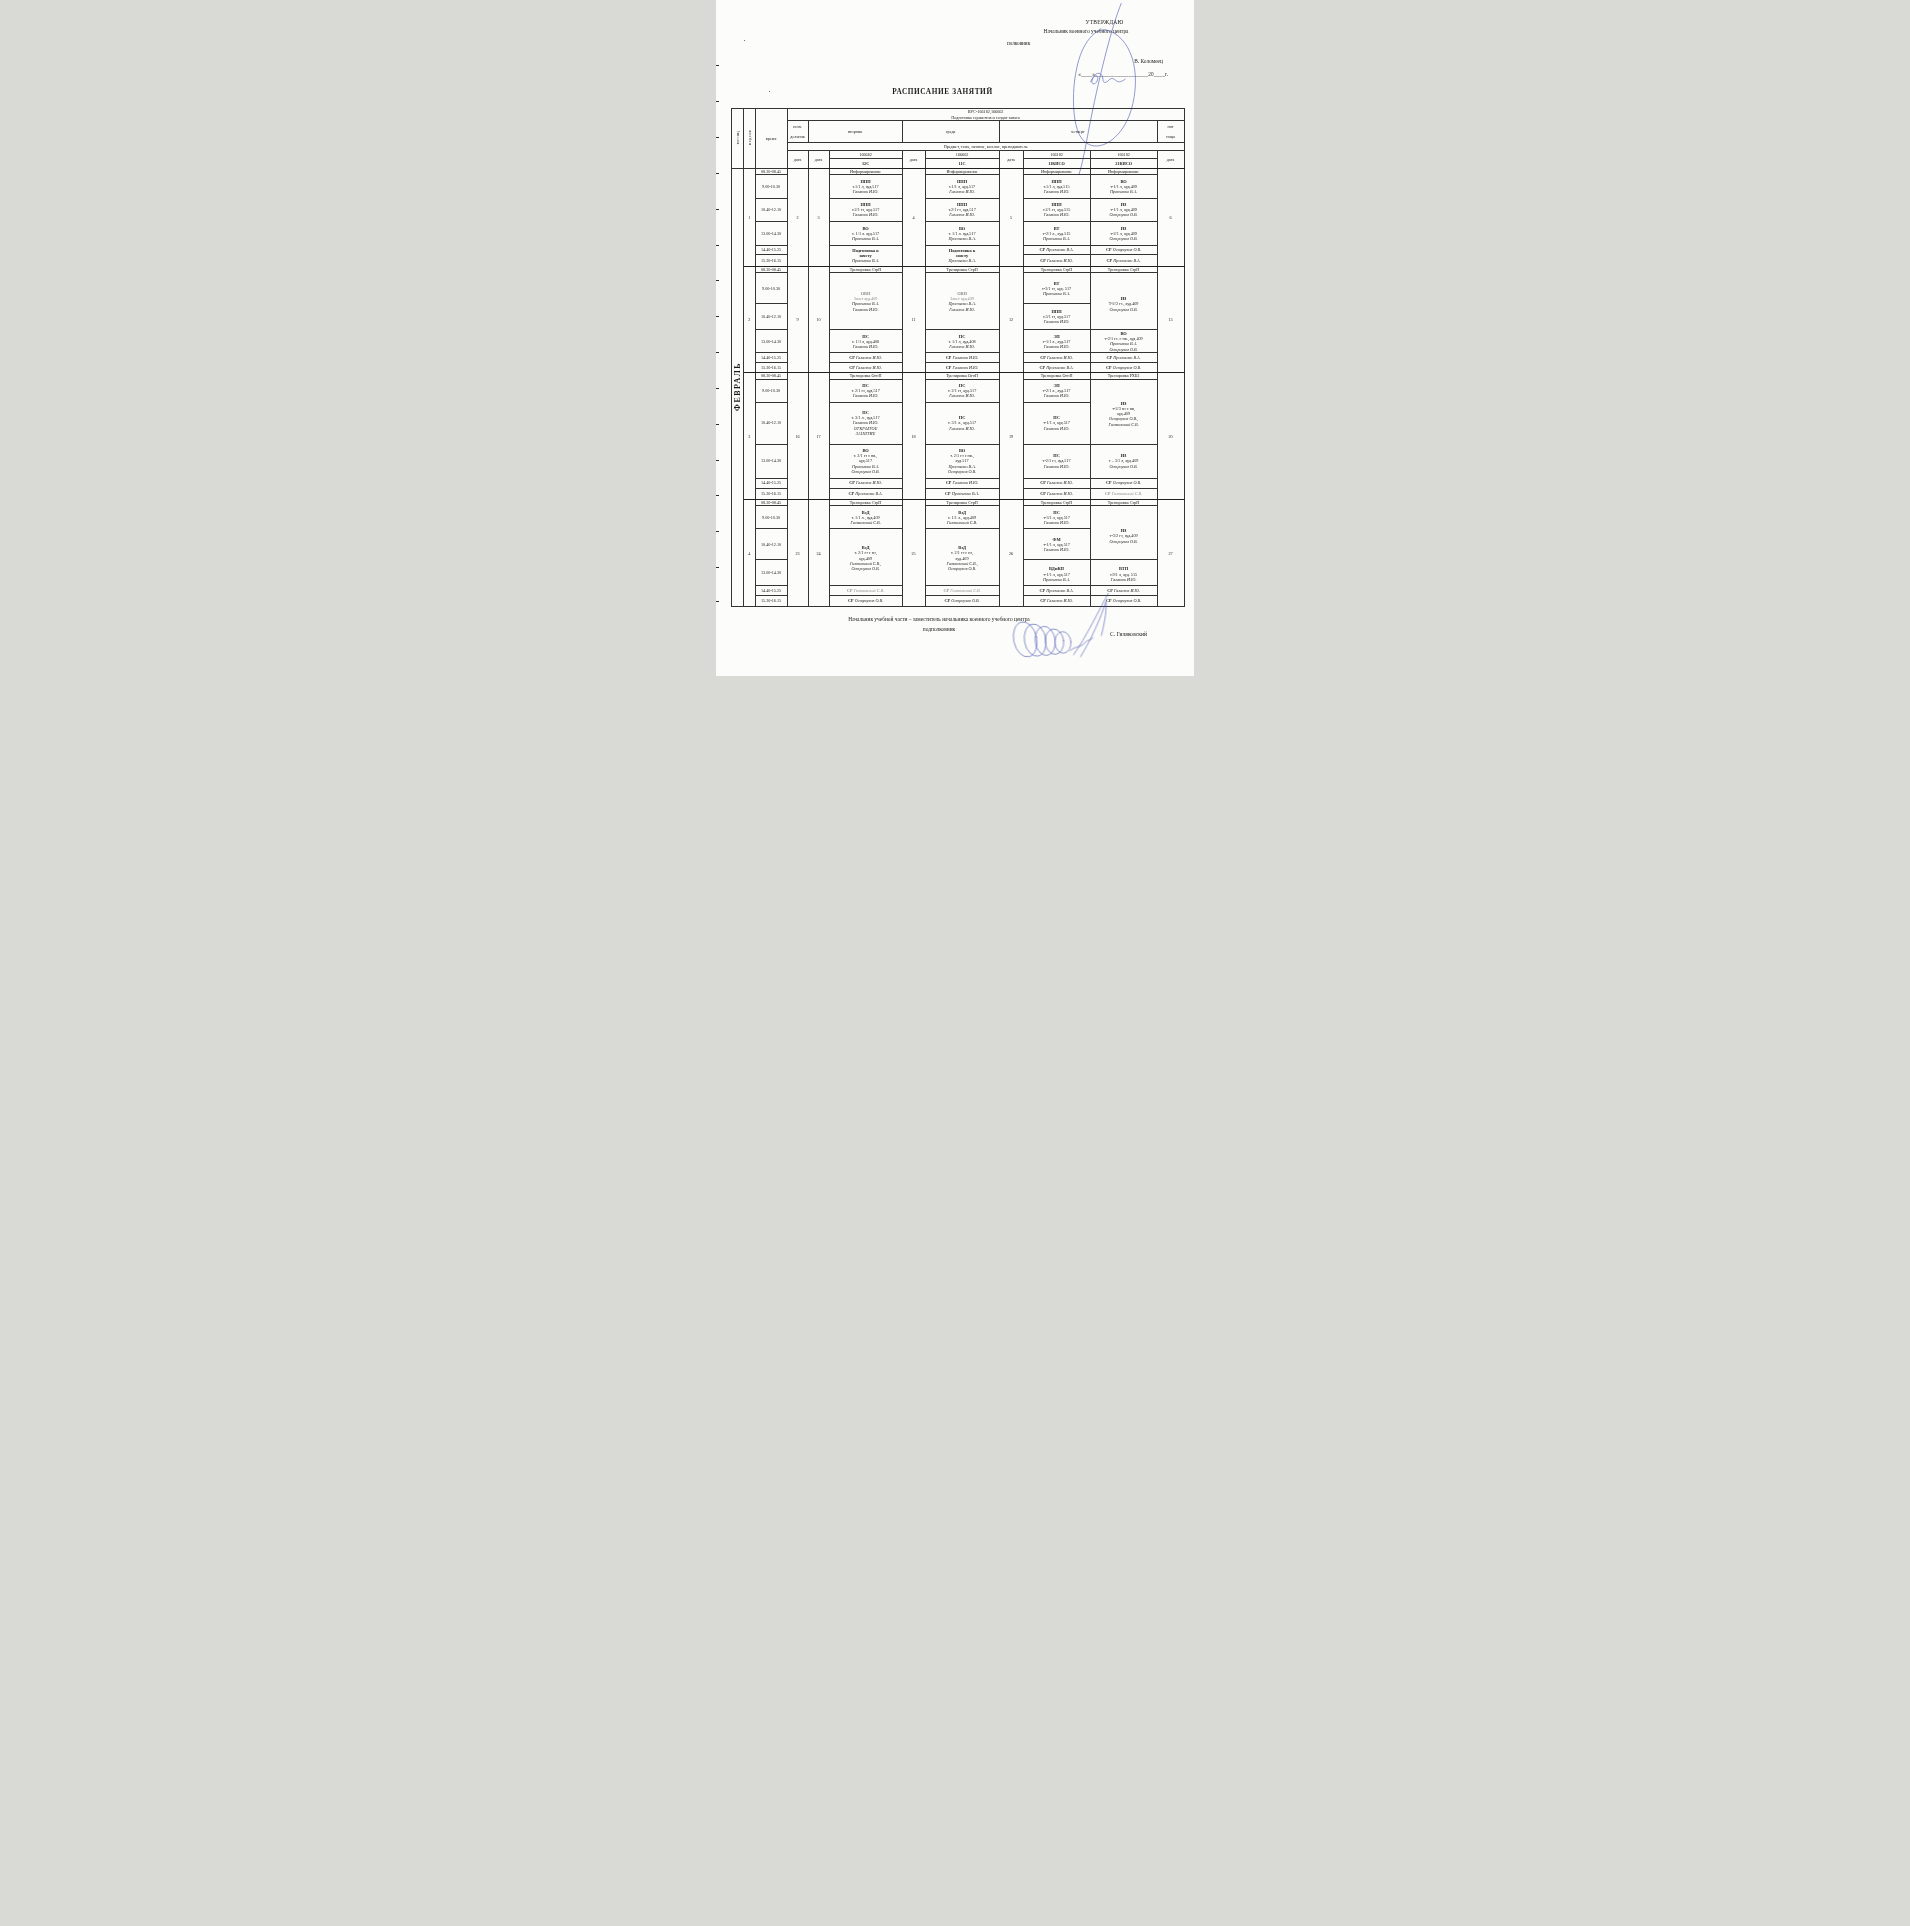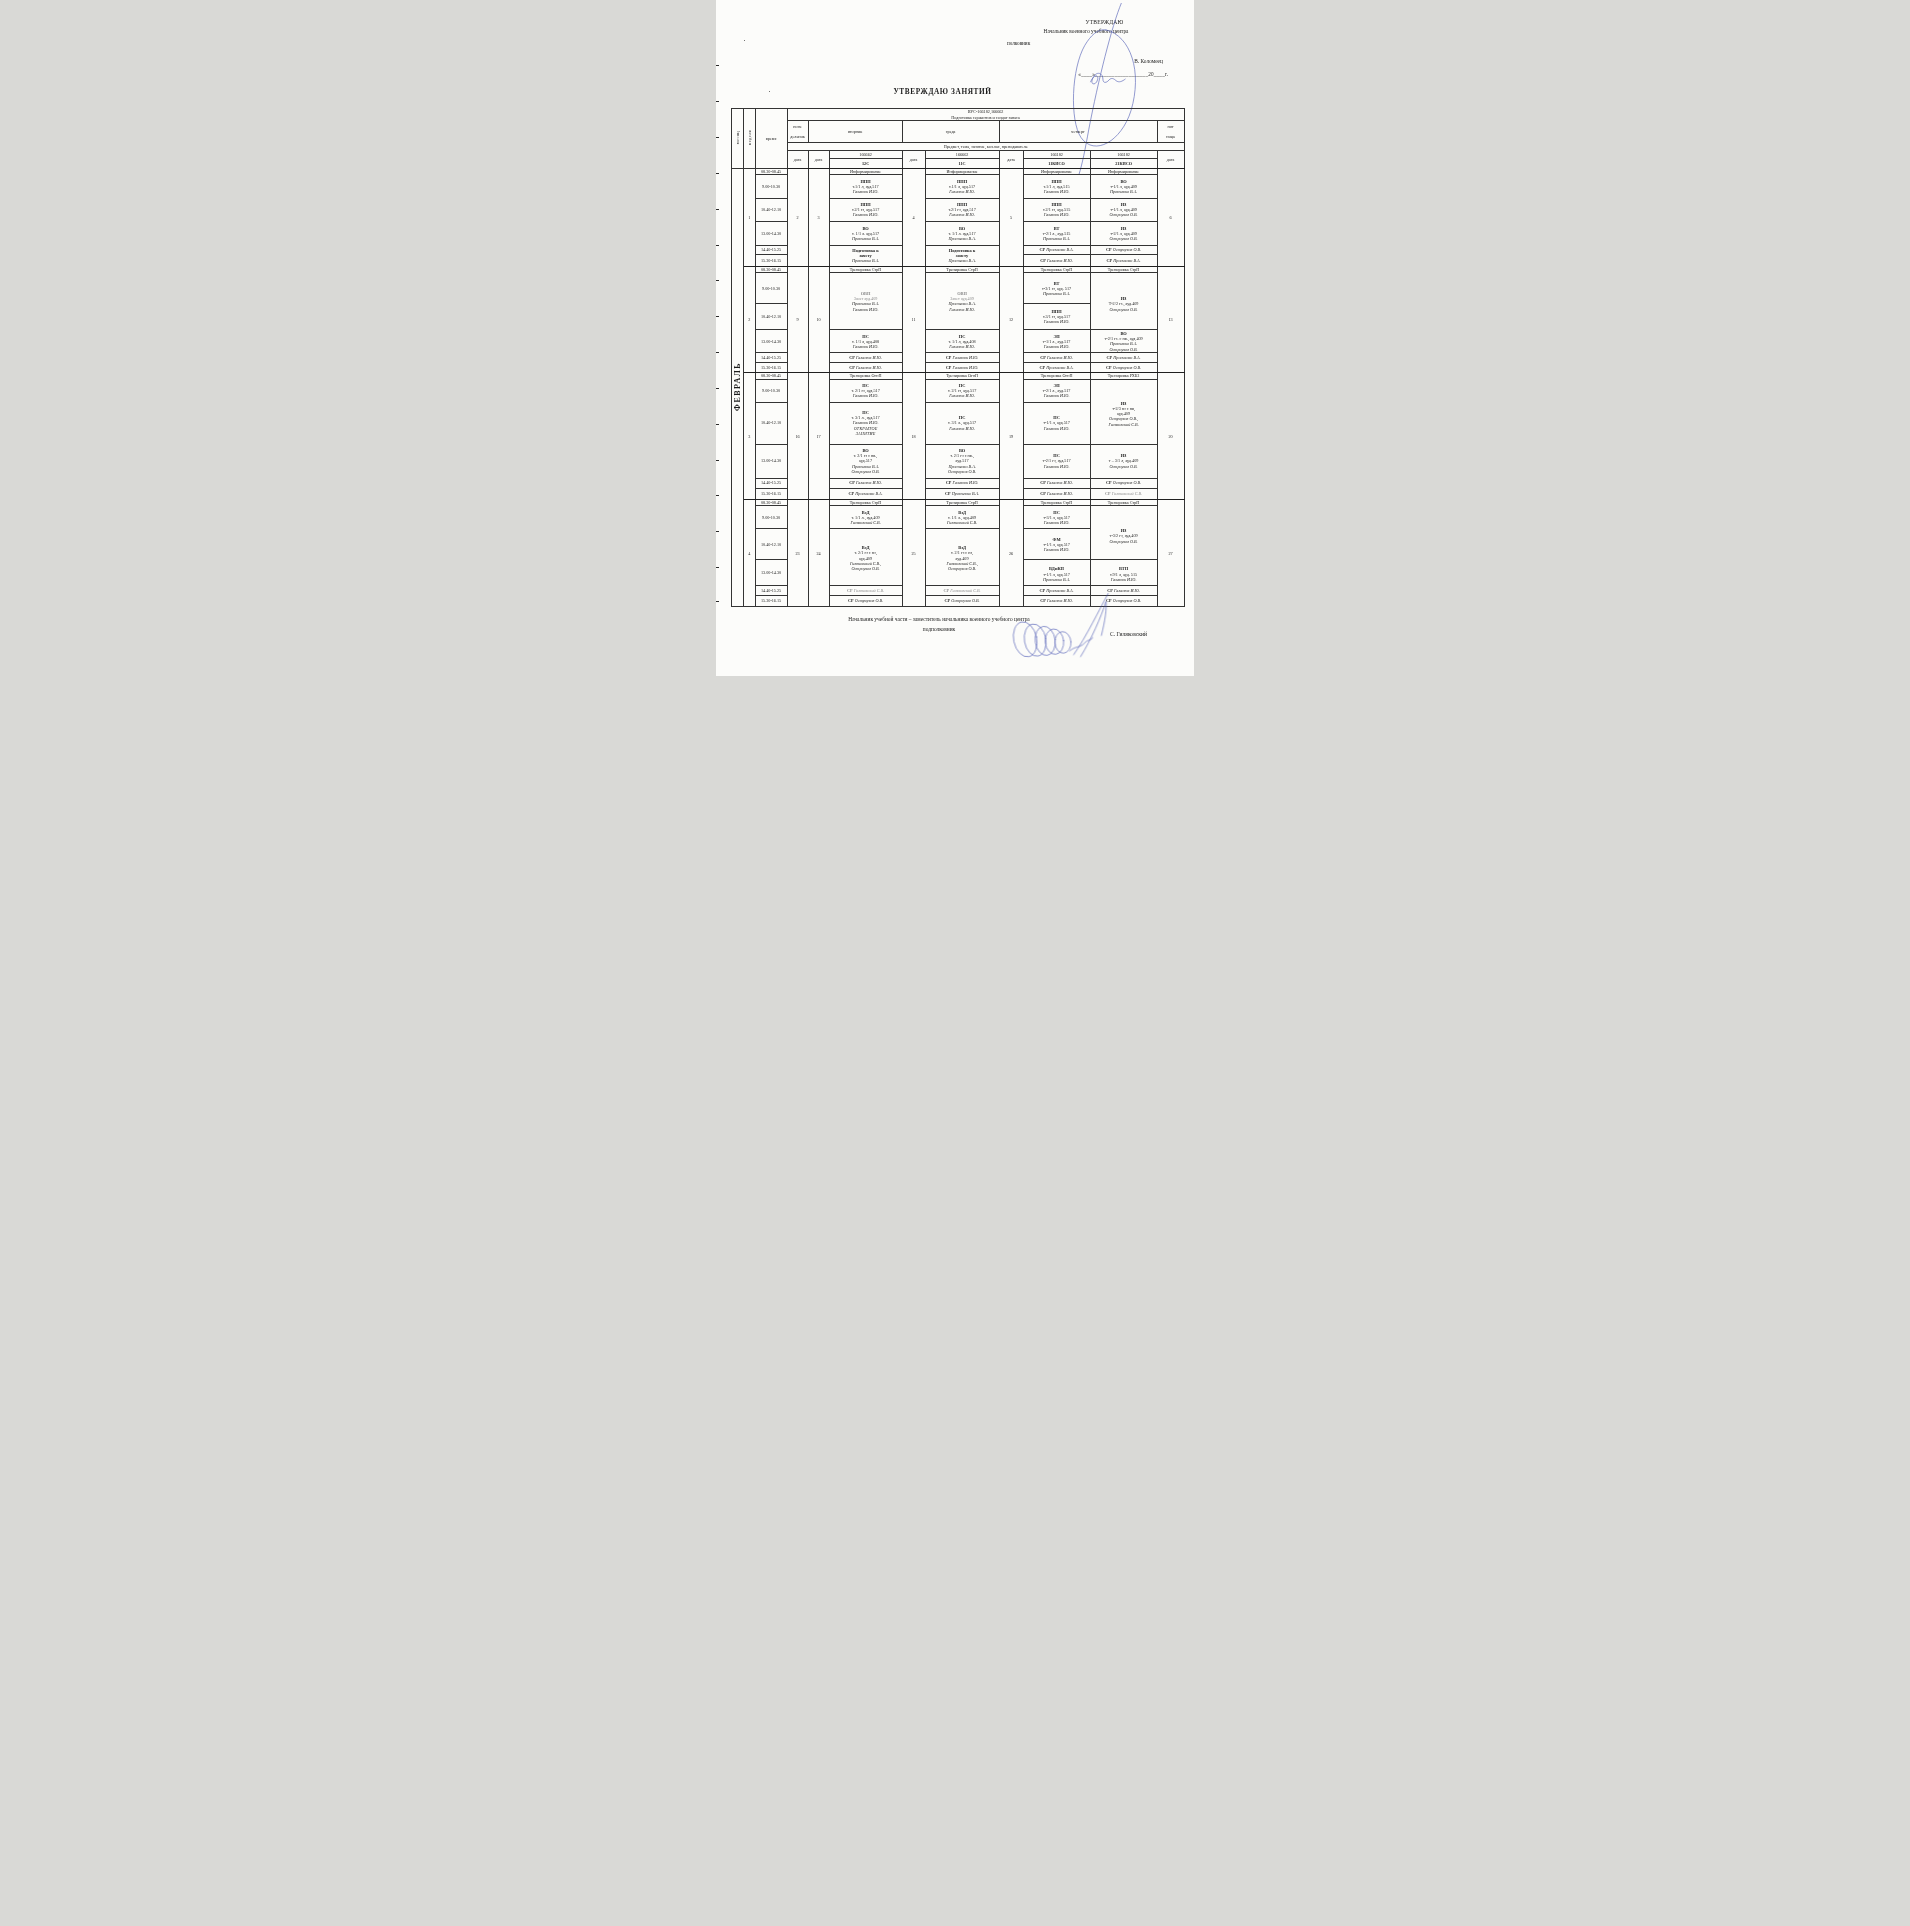--- a/index.html
+++ b/index.html
@@ -70,21 +70,21 @@
   </div>
 
   <svg class="sig" style="left:332px;top:3.1px;" width="116" height="173" viewBox="0 0 300 450">
     <g fill="none" stroke="#3c4aad" stroke-width="1.8" opacity="0.8" stroke-linecap="round">
       <path d="M150 70 C215 85 245 180 215 280 C190 360 120 400 85 350 C55 305 60 170 95 110 C110 85 128 66 150 70"></path>
       <path d="M190 0 C165 60 130 200 105 330 C96 380 88 420 80 445"></path>
       <path d="M110 205 C118 185 132 185 128 200 C124 214 110 214 114 200 C122 175 142 180 142 198 C142 210 152 208 158 200 C164 194 170 196 176 202 C184 208 192 204 200 198"></path>
     </g>
   </svg>
 
-  <div class="doc-title">УТВЕРЖДАЮ ЗАНЯТИЙ</div>
+  <div class="doc-title">РАСПИСАНИЕ ЗАНЯТИЙ</div>
 
   <table class="sched">
     <colgroup>
       <col style="width:11.6px">
         <col style="width:11.6px">
         <col style="width:32px">
       <col style="width:21px">
         <col style="width:21px">
         <col style="width:73px">
       <col style="width:23px">

